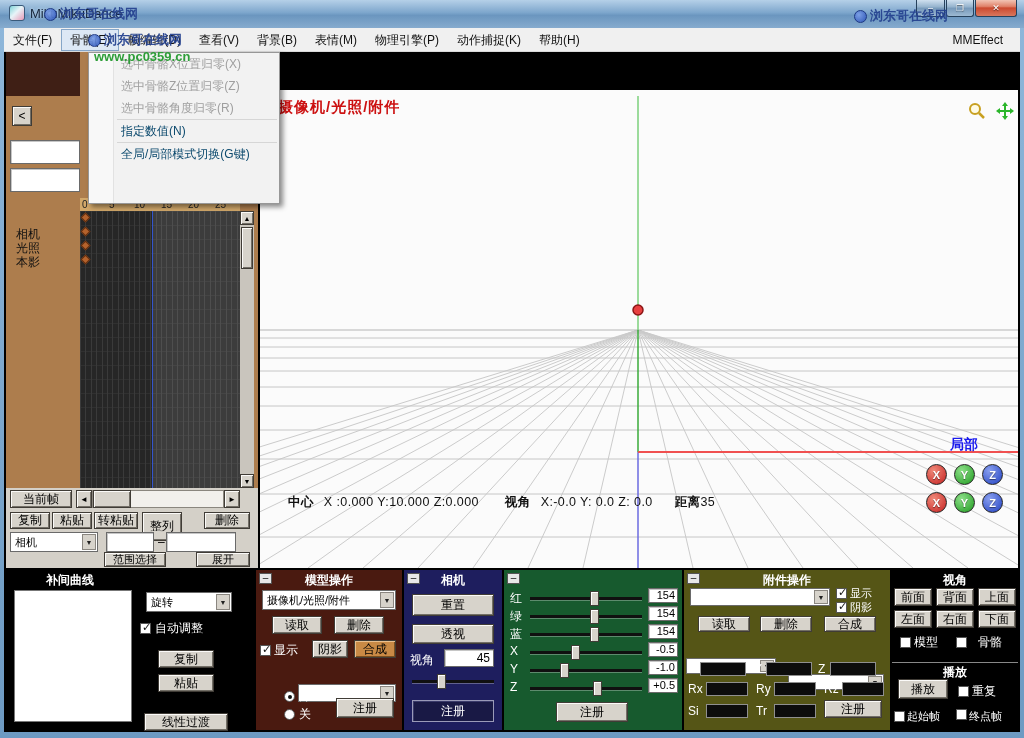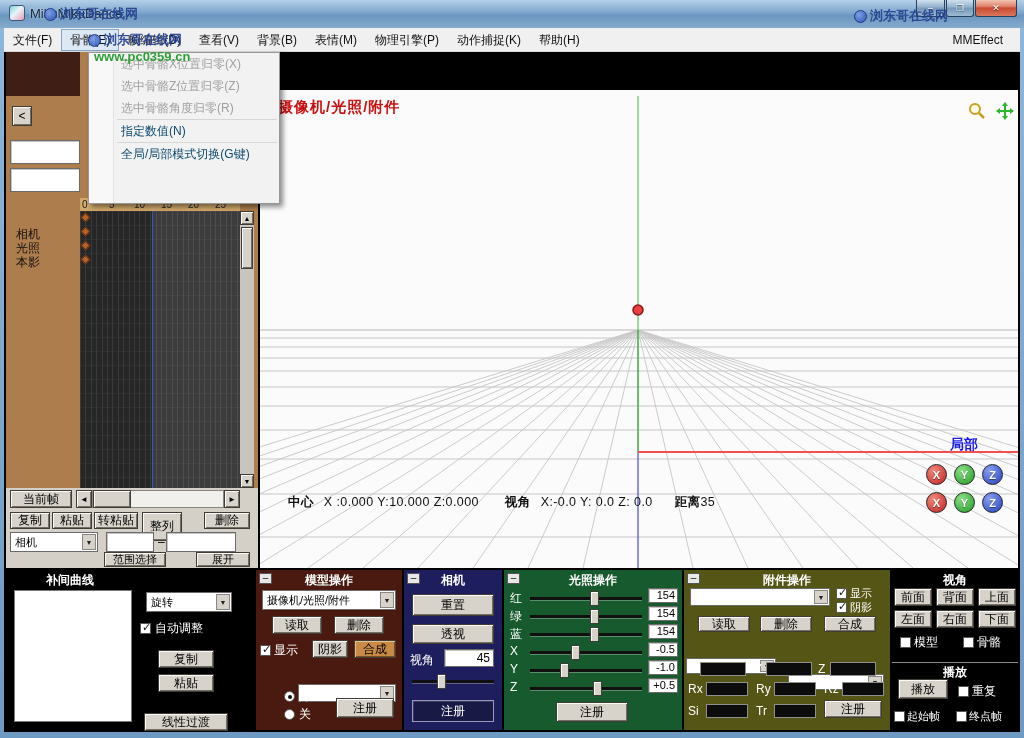--- a/index.html
+++ b/index.html
@@ -327,21 +327,20 @@
     <span class="abs wlabel" style="left:6px;top:82px;">视角</span>
     <div class="field abs" style="left:40px;top:79px;width:50px;height:18px;text-align:right;">45</div>
     <div class="strack" style="left:8px;top:110px;width:82px;">
       <div class="sthumb" style="left: calc(35% - 4px);"></div>
     </div>
     <div class="btn-dark abs" style="left:8px;top:130px;width:82px;height:22px;">注册</div>
   </div>
 
   <div id="light-panel" class="panel">
     <span class="minbox">–</span>
-    <span class="ptitle">光照操作</span>
 
     <span class="abs wlabel" style="left:6px;top:20px;">红</span>
     <div class="strack" style="left:26px;top:27px;width:112px;">
         <div class="sthumb" style="left: calc(57% - 4px);"></div>
       </div>
     <div class="field abs" style="left:144px;top:18px;width:30px;height:15px;font-size:11px;text-align:right;padding:0 2px;">154</div>
 
     <span class="abs wlabel" style="left:6px;top:38px;">绿</span>
     <div class="strack" style="left:26px;top:45px;width:112px;">
         <div class="sthumb" style="left: calc(57% - 4px);"></div>
@@ -425,38 +424,38 @@
     <div class="btn abs" style="left:2px;top:18px;width:38px;height:18px;">前面</div>
     <div class="btn abs" style="left:44px;top:18px;width:38px;height:18px;">背面</div>
     <div class="btn abs" style="left:86px;top:18px;width:38px;height:18px;">上面</div>
     <div class="btn abs" style="left:2px;top:40px;width:38px;height:18px;">左面</div>
     <div class="btn abs" style="left:44px;top:40px;width:38px;height:18px;">右面</div>
     <div class="btn abs" style="left:86px;top:40px;width:38px;height:18px;text-align:right;">下面</div>
     <div class="abs" style="left:8px;top:64px;display:flex;align-items:center;gap:3px;">
       <span class="chk"></span>
       <span class="wlabel">模型</span>
     </div>
-    <div class="abs" style="left:71px;top:64px;display:flex;align-items:center;gap:3px;text-align:right;">
+    <div class="abs" style="left:64px;top:64px;display:flex;align-items:center;gap:11px;text-align:right;">
       <span class="chk"></span>
       <span class="wlabel">骨骼</span>
     </div>
   </div>
 
   <div id="play-panel" class="panel">
     <span class="ptitle" style="top:1px;">播放</span>
     <div class="btn abs" style="left:6px;top:16px;width:50px;height:20px;">播放</div>
     <div class="abs" style="left:66px;top:20px;display:flex;align-items:center;gap:3px;">
       <span class="chk"></span>
       <span class="wlabel">重复</span>
     </div>
     <div class="abs" style="left:2px;top:46px;display:flex;align-items:center;gap:2px;font-size:11px;">
       <span class="chk"></span>
       <span class="wlabel">起始帧</span>
     </div>
-    <div class="abs" style="left:64px;top:46px;display:flex;align-items:center;gap:2px;font-size:11px;">
+    <div class="abs" style="left:64px;top:46px;display:flex;align-items:flex-start;gap:2px;font-size:11px;">
       <span class="chk"></span>
       <span class="wlabel">终点帧</span>
     </div>
   </div>
 
   <div id="bone-menu">
     <div class="dmenu-item disabled">选中骨骼X位置归零(X)</div>
     <div class="dmenu-item disabled">选中骨骼Z位置归零(Z)</div>
     <div class="dmenu-item disabled">选中骨骼角度归零(R)</div>
     <div class="dsep"></div>

